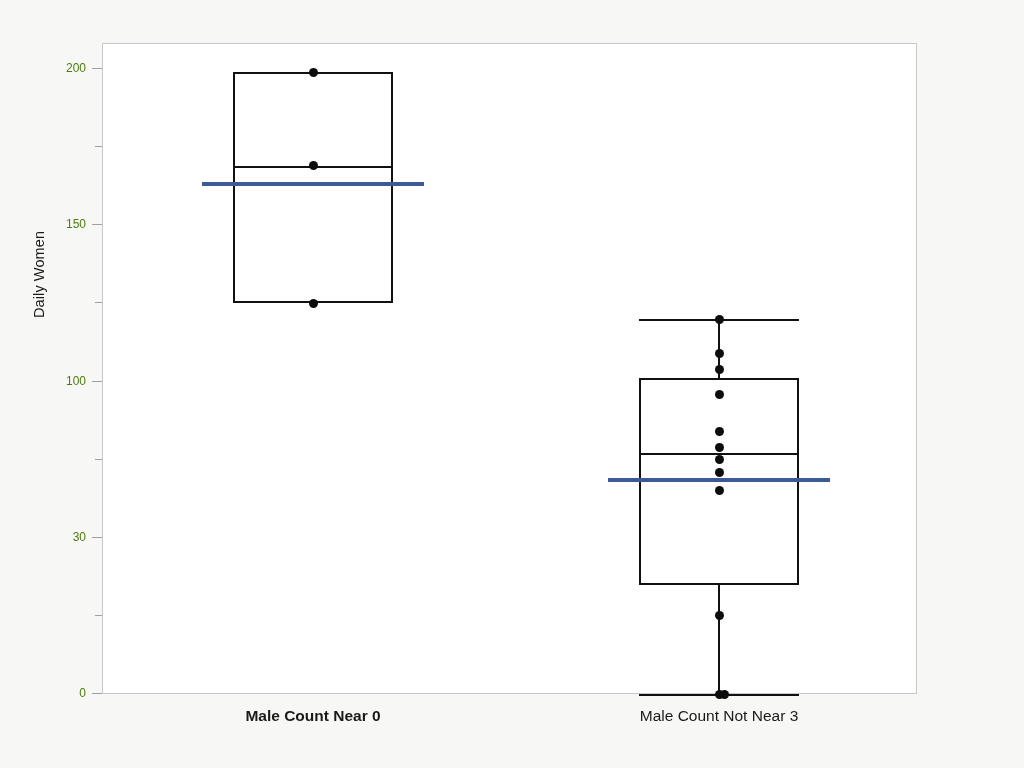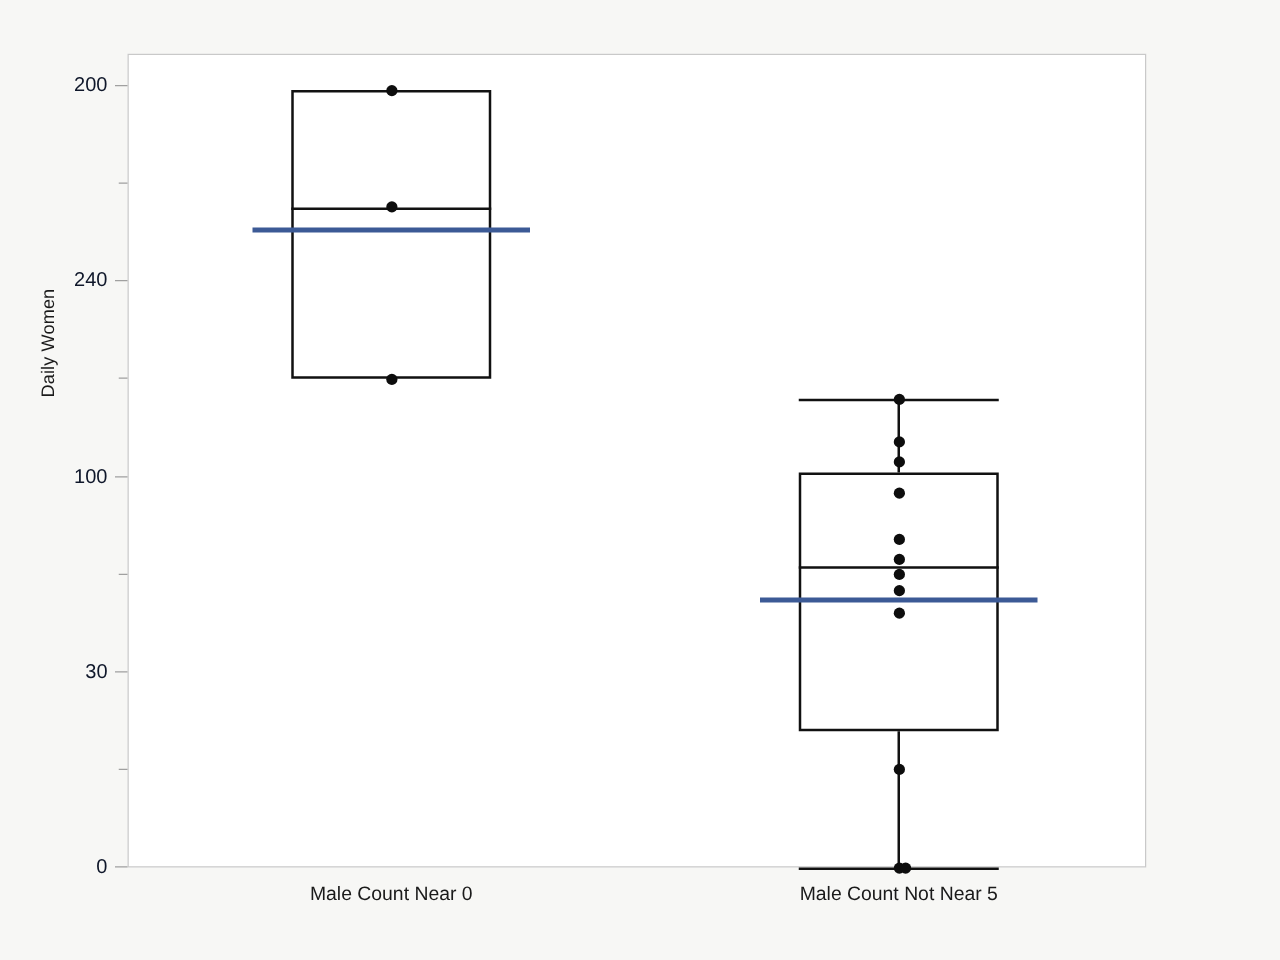--- a/index.html
+++ b/index.html
@@ -50,22 +50,22 @@
     top: -1px;
     height: 0;
     border-top: 1px solid #a0a0a0;
   }
   .tick-mark.major { width: 10px; }
   .tick-mark.minor { width: 7px; }
   .tick-label {
     position: absolute;
     right: 16px;
     top: -11px;
-    font-size: 16px;
-    color: #0f172a;
+    font-size: 12px;
+    color: #4d7c0f;
     text-align: right;
     white-space: nowrap;
     line-height: 21px;
   }
   #y-axis-title {
     position: absolute;
     left: 31px;
     top: 318px;
     font-size: 14.5px;
     color: #1a1a1a;
@@ -138,21 +138,21 @@
       <div class="tick-wrap" style="top: 537.75px;">
         <div class="tick-mark major"></div>
         <div class="tick-label">30</div>
       </div>
       <div class="tick-wrap" style="top: 381.5px;">
         <div class="tick-mark major"></div>
         <div class="tick-label">100</div>
       </div>
       <div class="tick-wrap" style="top: 225.25px;">
         <div class="tick-mark major"></div>
-        <div class="tick-label">240</div>
+        <div class="tick-label">150</div>
       </div>
       <div class="tick-wrap" style="top: 69px;">
         <div class="tick-mark major"></div>
         <div class="tick-label">200</div>
       </div>
       <div class="tick-wrap" style="top: 615.875px;">
         <div class="tick-mark minor"></div>
       </div>
       <div class="tick-wrap" style="top: 459.625px;">
         <div class="tick-mark minor"></div>
@@ -185,17 +185,17 @@
       <div class="data-point" style="left: 617px; top: 388.5px; background: rgb(13, 13, 13);"></div>
       <div class="data-point" style="left: 617px; top: 404.125px; background: rgb(13, 13, 13);"></div>
       <div class="data-point" style="left: 617px; top: 416.625px; background: rgb(13, 13, 13);"></div>
       <div class="data-point" style="left: 617px; top: 429.125px; background: rgb(13, 13, 13);"></div>
       <div class="data-point" style="left: 617px; top: 447.875px; background: rgb(13, 13, 13);"></div>
       <div class="data-point" style="left: 617px; top: 572.875px; background: rgb(13, 13, 13);"></div>
       <div class="data-point" style="left: 617px; top: 651px; background: rgb(13, 13, 13);"></div>
       <div class="data-point" style="left: 622.5px; top: 651px; background: rgb(13, 13, 13);"></div>
     </div>
   <div id="xlabel-layer">
-      <div class="x-label" style="left: 313px;">Male Count Near 0</div>
-      <div class="x-label" style="left: 719px;">Male Count Not Near 5</div>
+      <div class="x-label" style="left: 313px; font-weight: bold;">Male Count Near 0</div>
+      <div class="x-label" style="left: 719px;">Male Count Not Near 3</div>
     </div>
 
 </div>
 
 </body></html>

